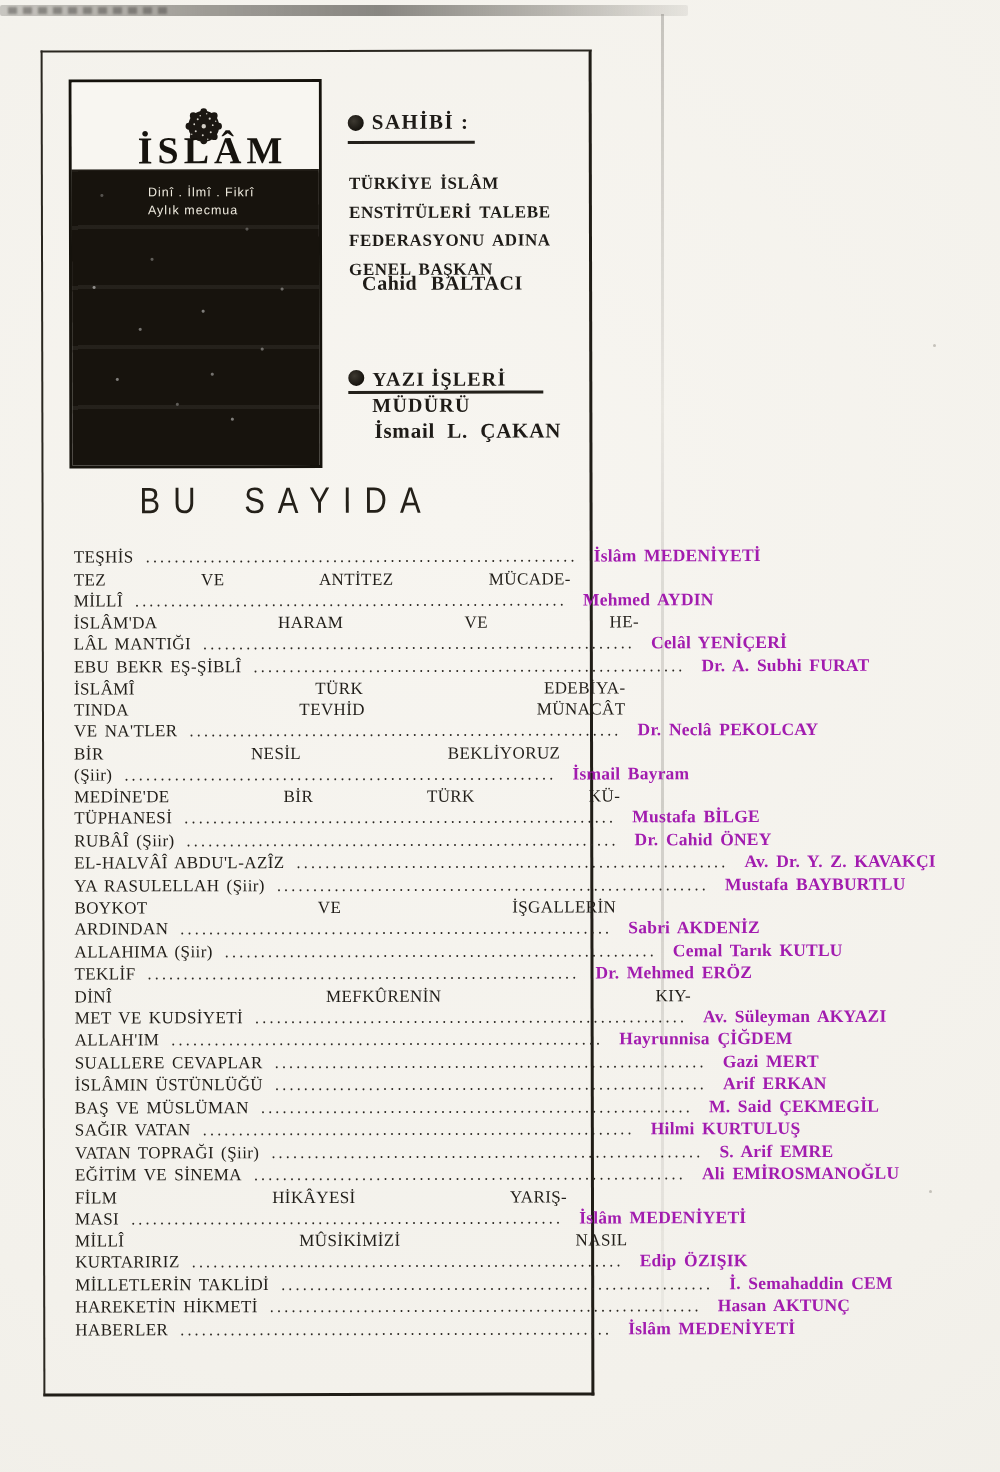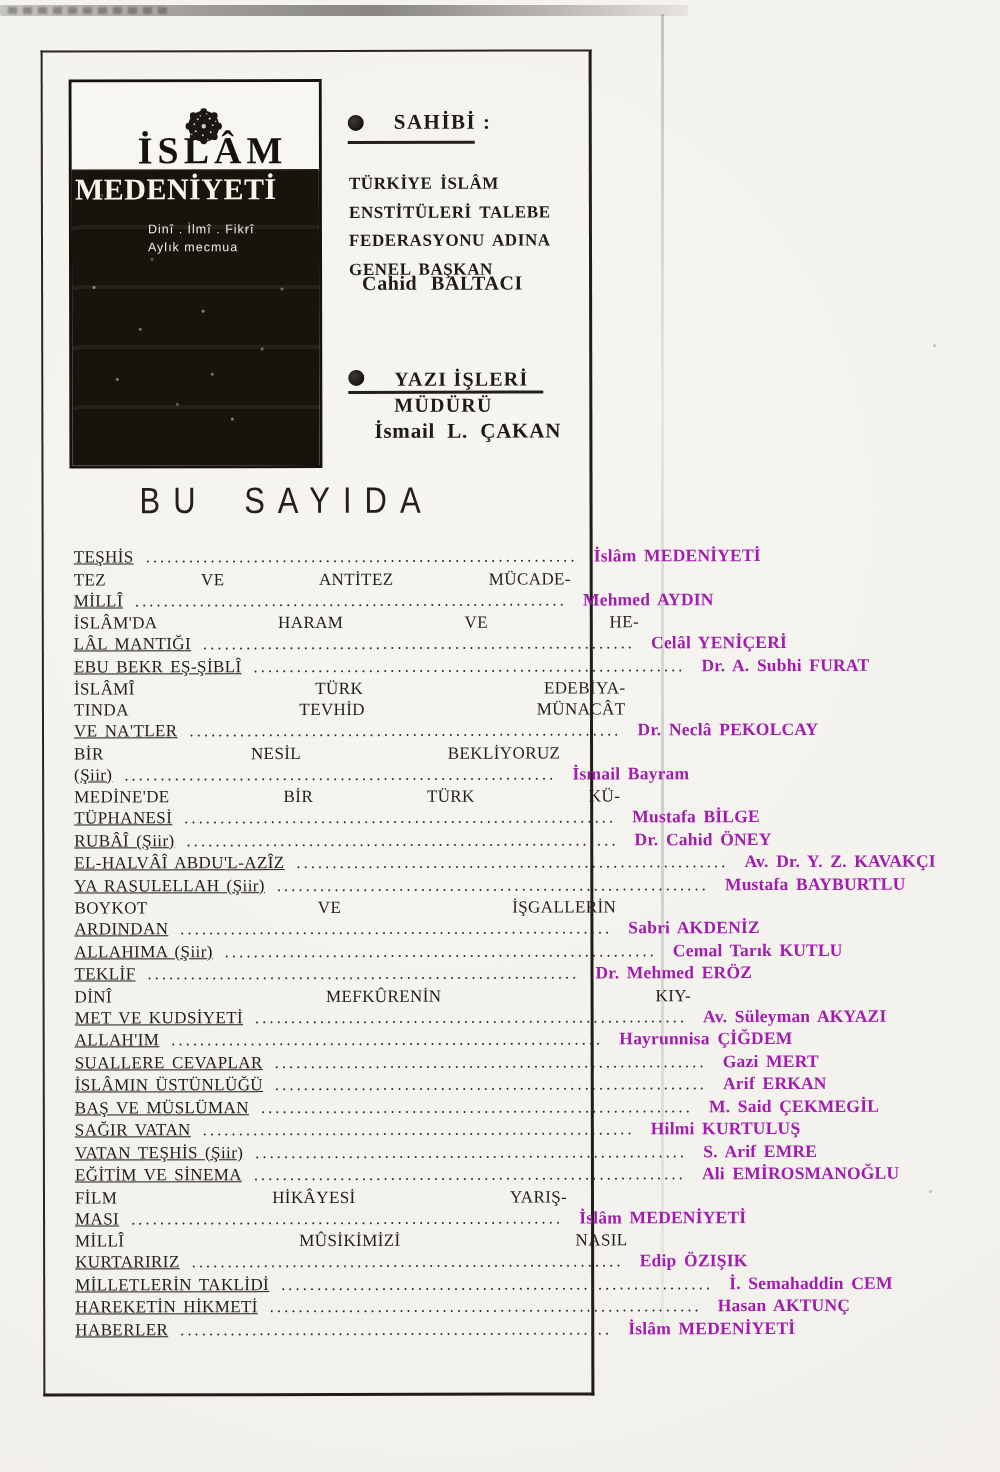--- a/index.html
+++ b/index.html
@@ -91,21 +91,21 @@
     white-space:nowrap;
   }
   .cover-sub {
     position:relative; z-index:1; margin:14px 0 0 76px;
     font-family:"Liberation Sans", sans-serif;
     font-size:12.5px; line-height:18px; letter-spacing:1px; color:#eeeade;
   }
 
   
   .masthead { position:absolute; left:305px; top:58px; width:242px; height:366px; }
-  .m-row { position:absolute; display:flex; align-items:center; gap:30px; }
+  .m-row { position:absolute; display:flex; align-items:center; gap:8px; }
   .bullet {
     width:16px; height:16px; border-radius:50%; flex:0 0 16px;
     background: radial-gradient(circle at 38% 38%, #3d3931, #15120d 72%);
   }
   .owner-row { top:0; left:0; }
   .owner-heading { font-size:21px; font-weight:700; letter-spacing:1.5px; }
   .rule1 { position:absolute; top:31px; left:0; width:127px; height:3px; background:#23201a; }
   .owner-org {
     position:absolute; top:60px; left:1px;
     font-size:17px; font-weight:700; line-height:28.5px;
@@ -129,21 +129,21 @@
   }
   .toc { position:absolute; top:494px; left:30px; right:8px; }
   .entry { display:flex; align-items:flex-end; margin-bottom:1.5px; }
   .title-col {
     flex:0 0 252px;
     font-size:17px; line-height:21px; letter-spacing:.4px; word-spacing:2.5px;
     color:#211e19;
   }
   .tline.just { text-align:justify; text-align-last:justify; }
   .tline.last { display:flex; align-items:baseline; }
-  .ttext { white-space:nowrap;text-decoration:underline; }
+  .ttext { white-space:nowrap; }
   .dots {
     flex:1 1 auto; overflow:hidden; white-space:nowrap;
     margin-left:12px; margin-right:4px;
     letter-spacing:3.2px; font-size:16px; color:#2a2620;
   }
   .author {
     flex:1; padding-left:12px; white-space:nowrap;
     font-size:17.5px; font-weight:700; line-height:21px;
     letter-spacing:.2px; word-spacing:3px; color:#a21caf;
   }
@@ -186,21 +186,20 @@
             <circle cx="16.5" cy="9.5" r=".8"></circle>
           <circle cx="23" cy="7.5" r=".7"></circle>
             <circle cx="32" cy="15" r=".7"></circle>
           <circle cx="24" cy="33" r=".7"></circle>
             <circle cx="8" cy="28" r=".7"></circle>
         </g>
       </svg>
       <div class="cover-islam">İSLÂM</div>
     </div>
     <div class="cover-black">
-      <div class="cover-medeniyeti">MEDENİYETİ</div>
       <div class="cover-sub">
         <div>Dinî . İlmî . Fikrî</div>
         <div>Aylık mecmua</div>
       </div>
     </div>
   </div>
 
   <div class="masthead">
     <div class="m-row owner-row">
       <span class="bullet"></span>
@@ -422,21 +421,21 @@
             <span class="ttext">SAĞIR VATAN</span>
             <span class="dots">............................................................</span>
           </div>
         </div>
     <div class="author">Hilmi KURTULUŞ</div>
   </div>
 
   <div class="entry">
     <div class="title-col">
           <div class="tline last">
-            <span class="ttext">VATAN TEŞHİS (Şiir)</span>
+            <span class="ttext">VATAN TOPRAĞI (Şiir)</span>
             <span class="dots">............................................................</span>
           </div>
         </div>
     <div class="author">S. Arif EMRE</div>
   </div>
 
   <div class="entry">
     <div class="title-col">
           <div class="tline last">
             <span class="ttext">EĞİTİM VE SİNEMA</span>

